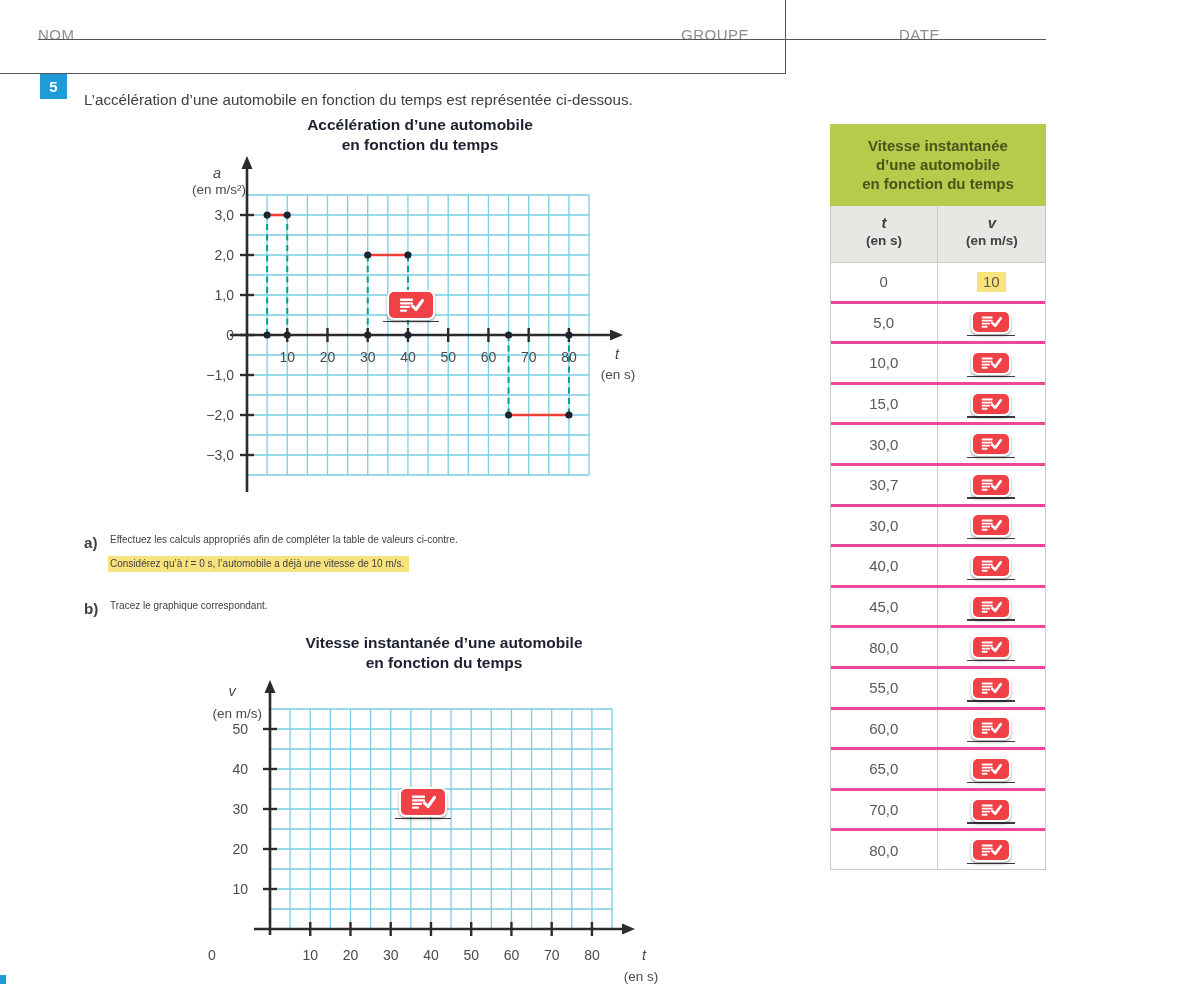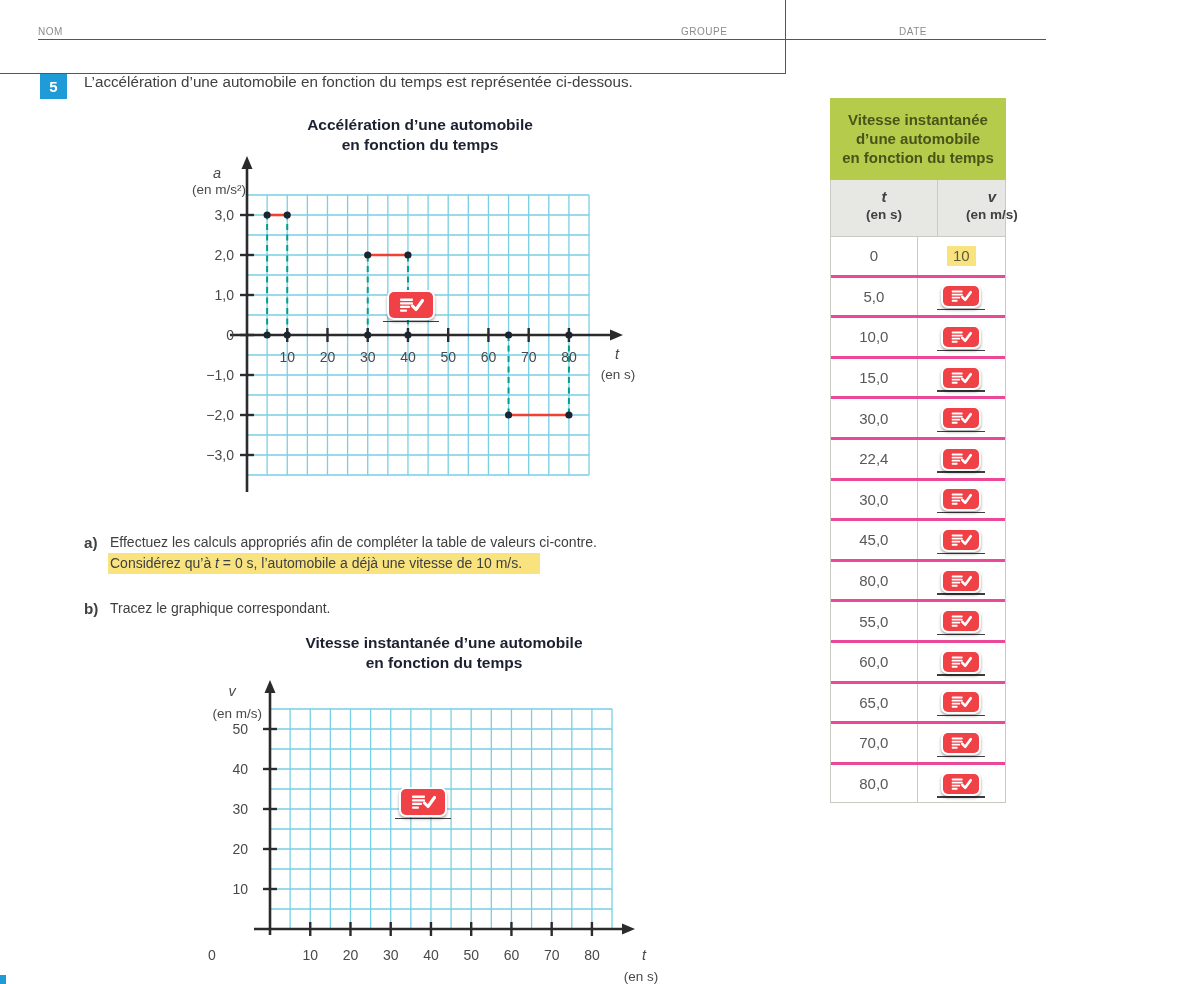--- a/index.html
+++ b/index.html
@@ -3,36 +3,36 @@
 <meta charset="utf-8">
 <style>
   html,body{margin:0;padding:0;}
   body{
     width:1196px;height:984px;position:relative;background:#ffffff;
     font-family:"Liberation Sans", sans-serif;color:var(--body-text,#3f4042);
     overflow:hidden;
   }
   .abs{position:absolute;}
   
-  .hdr-label{font-size:10px;letter-spacing:.5px;color:var(--header-label-gray,#8a8c8e);}
+  .hdr-label{font-size:15px;letter-spacing:.5px;color:var(--header-label-gray,#8a8c8e);}
   .hdr-underline{height:1.2px;background:#55565a;}
   .hdr-vline{width:1.2px;background:#55565a;}
   .hdr-hline{height:1.2px;background:#55565a;}
   
   .q-badge{
     left:40px;top:74px;width:27px;height:25px;background:var(--badge-blue,#1f9bd7);
     color:#fff;font-weight:bold;font-size:15px;display:flex;align-items:center;justify-content:center;
   }
-  .q-text{left:84px;top:73px;font-size:15.2px;}
+  .q-text{left:84px;top:91px;font-size:15.2px;}
   
   .task-label{font-weight:bold;font-size:15.2px;}
-  .task-text{font-size:14px;}
+  .task-text{font-size:10px;}
   .hl{
     background:var(--highlight-yellow,#f9e37f);
-    padding:2px 18px 3px 2px;display:inline-block;
+    padding:2px 5px 3px 2px;display:inline-block;
   }
   .ital{font-style:italic;}
   
   svg.chart{position:absolute;overflow:visible;}
   svg .tick{font-family:"Liberation Sans",sans-serif;font-size:14px;fill:#48494b;}
   svg .sym{font-family:"Liberation Sans",sans-serif;font-style:italic;font-size:14.5px;fill:#48494b;}
   svg .unit{font-family:"Liberation Sans",sans-serif;font-size:13.5px;fill:#48494b;}
   svg .ctitle{font-family:"Liberation Sans",sans-serif;font-weight:bold;font-size:15.5px;fill:#1c2030;}
   
   .ans{position:relative;display:inline-block;}
@@ -44,21 +44,21 @@
     background:var(--answer-button-red,#ef4146);border-radius:5px;
     display:flex;align-items:center;justify-content:center;
   }
   .ans.lg .red{width:44px;height:26px;}
   .ans.sm .red{width:36px;height:20px;}
   .ans.lg svg{width:26px;height:16px;}
   .ans.sm svg{width:22px;height:14px;}
   .ans .u{position:absolute;left:-4px;right:-4px;bottom:-2px;height:1.3px;background:#3d3d40;z-index:1;}
   .chart-btn{position:absolute;z-index:5;}
   
-  .vtable{left:830px;top:98px;width:176px;}
+  .vtable{left:830px;top:124px;width:216px;}
   .tbl-title{
     background:var(--table-title-bg,#b5cb4b);color:var(--table-title-text,#4a531a);
     text-align:center;font-weight:bold;font-size:15px;line-height:19px;
     padding:12px 2px 13px;
   }
   .tbl-body{border:1px solid var(--table-border,#c9cac4);border-top:none;}
   .tbl-colhead{display:flex;background:var(--table-colhead-bg,#e7e8e3);height:56px;
     border-bottom:1px solid var(--table-border,#c9cac4);}
   .tbl-colhead .col{flex:none;text-align:center;padding-top:8px;font-weight:bold;color:#414042;}
   .col-t{width:106px;border-right:1px solid var(--table-border,#c9cac4);}
@@ -379,40 +379,59 @@
                     <rect x="2" y="12.4" width="7" height="2.3" rx="0.8" fill="#fff"></rect>
                     <path d="M14.5 9 L18 12.5 L24.5 3.5" fill="none" stroke="#fff" stroke-width="3.1" stroke-linecap="round" stroke-linejoin="round"></path>
                   </svg>
                 </div>
               </div>
               <div class="u"></div>
             </div>
           </div>
         </div>
         <div class="tbl-row">
-          <div class="cell cell-t">22,4</div>
+          <div class="cell cell-t">30,7</div>
           <div class="cell cell-v">
             <div class="ans sm">
               <div class="card">
                 <div class="red">
                   <svg viewBox="0 0 26 16">
                     <rect x="2" y="1.6" width="13" height="2.3" rx="0.8" fill="#fff"></rect>
                     <rect x="2" y="5.2" width="13" height="2.3" rx="0.8" fill="#fff"></rect>
                     <rect x="2" y="8.8" width="10" height="2.3" rx="0.8" fill="#fff"></rect>
                     <rect x="2" y="12.4" width="7" height="2.3" rx="0.8" fill="#fff"></rect>
                     <path d="M14.5 9 L18 12.5 L24.5 3.5" fill="none" stroke="#fff" stroke-width="3.1" stroke-linecap="round" stroke-linejoin="round"></path>
                   </svg>
                 </div>
               </div>
               <div class="u"></div>
             </div>
           </div>
         </div>
         <div class="tbl-row">
           <div class="cell cell-t">30,0</div>
+          <div class="cell cell-v">
+            <div class="ans sm">
+              <div class="card">
+                <div class="red">
+                  <svg viewBox="0 0 26 16">
+                    <rect x="2" y="1.6" width="13" height="2.3" rx="0.8" fill="#fff"></rect>
+                    <rect x="2" y="5.2" width="13" height="2.3" rx="0.8" fill="#fff"></rect>
+                    <rect x="2" y="8.8" width="10" height="2.3" rx="0.8" fill="#fff"></rect>
+                    <rect x="2" y="12.4" width="7" height="2.3" rx="0.8" fill="#fff"></rect>
+                    <path d="M14.5 9 L18 12.5 L24.5 3.5" fill="none" stroke="#fff" stroke-width="3.1" stroke-linecap="round" stroke-linejoin="round"></path>
+                  </svg>
+                </div>
+              </div>
+              <div class="u"></div>
+            </div>
+          </div>
+        </div>
+        <div class="tbl-row">
+          <div class="cell cell-t">40,0</div>
           <div class="cell cell-v">
             <div class="ans sm">
               <div class="card">
                 <div class="red">
                   <svg viewBox="0 0 26 16">
                     <rect x="2" y="1.6" width="13" height="2.3" rx="0.8" fill="#fff"></rect>
                     <rect x="2" y="5.2" width="13" height="2.3" rx="0.8" fill="#fff"></rect>
                     <rect x="2" y="8.8" width="10" height="2.3" rx="0.8" fill="#fff"></rect>
                     <rect x="2" y="12.4" width="7" height="2.3" rx="0.8" fill="#fff"></rect>
                     <path d="M14.5 9 L18 12.5 L24.5 3.5" fill="none" stroke="#fff" stroke-width="3.1" stroke-linecap="round" stroke-linejoin="round"></path>

